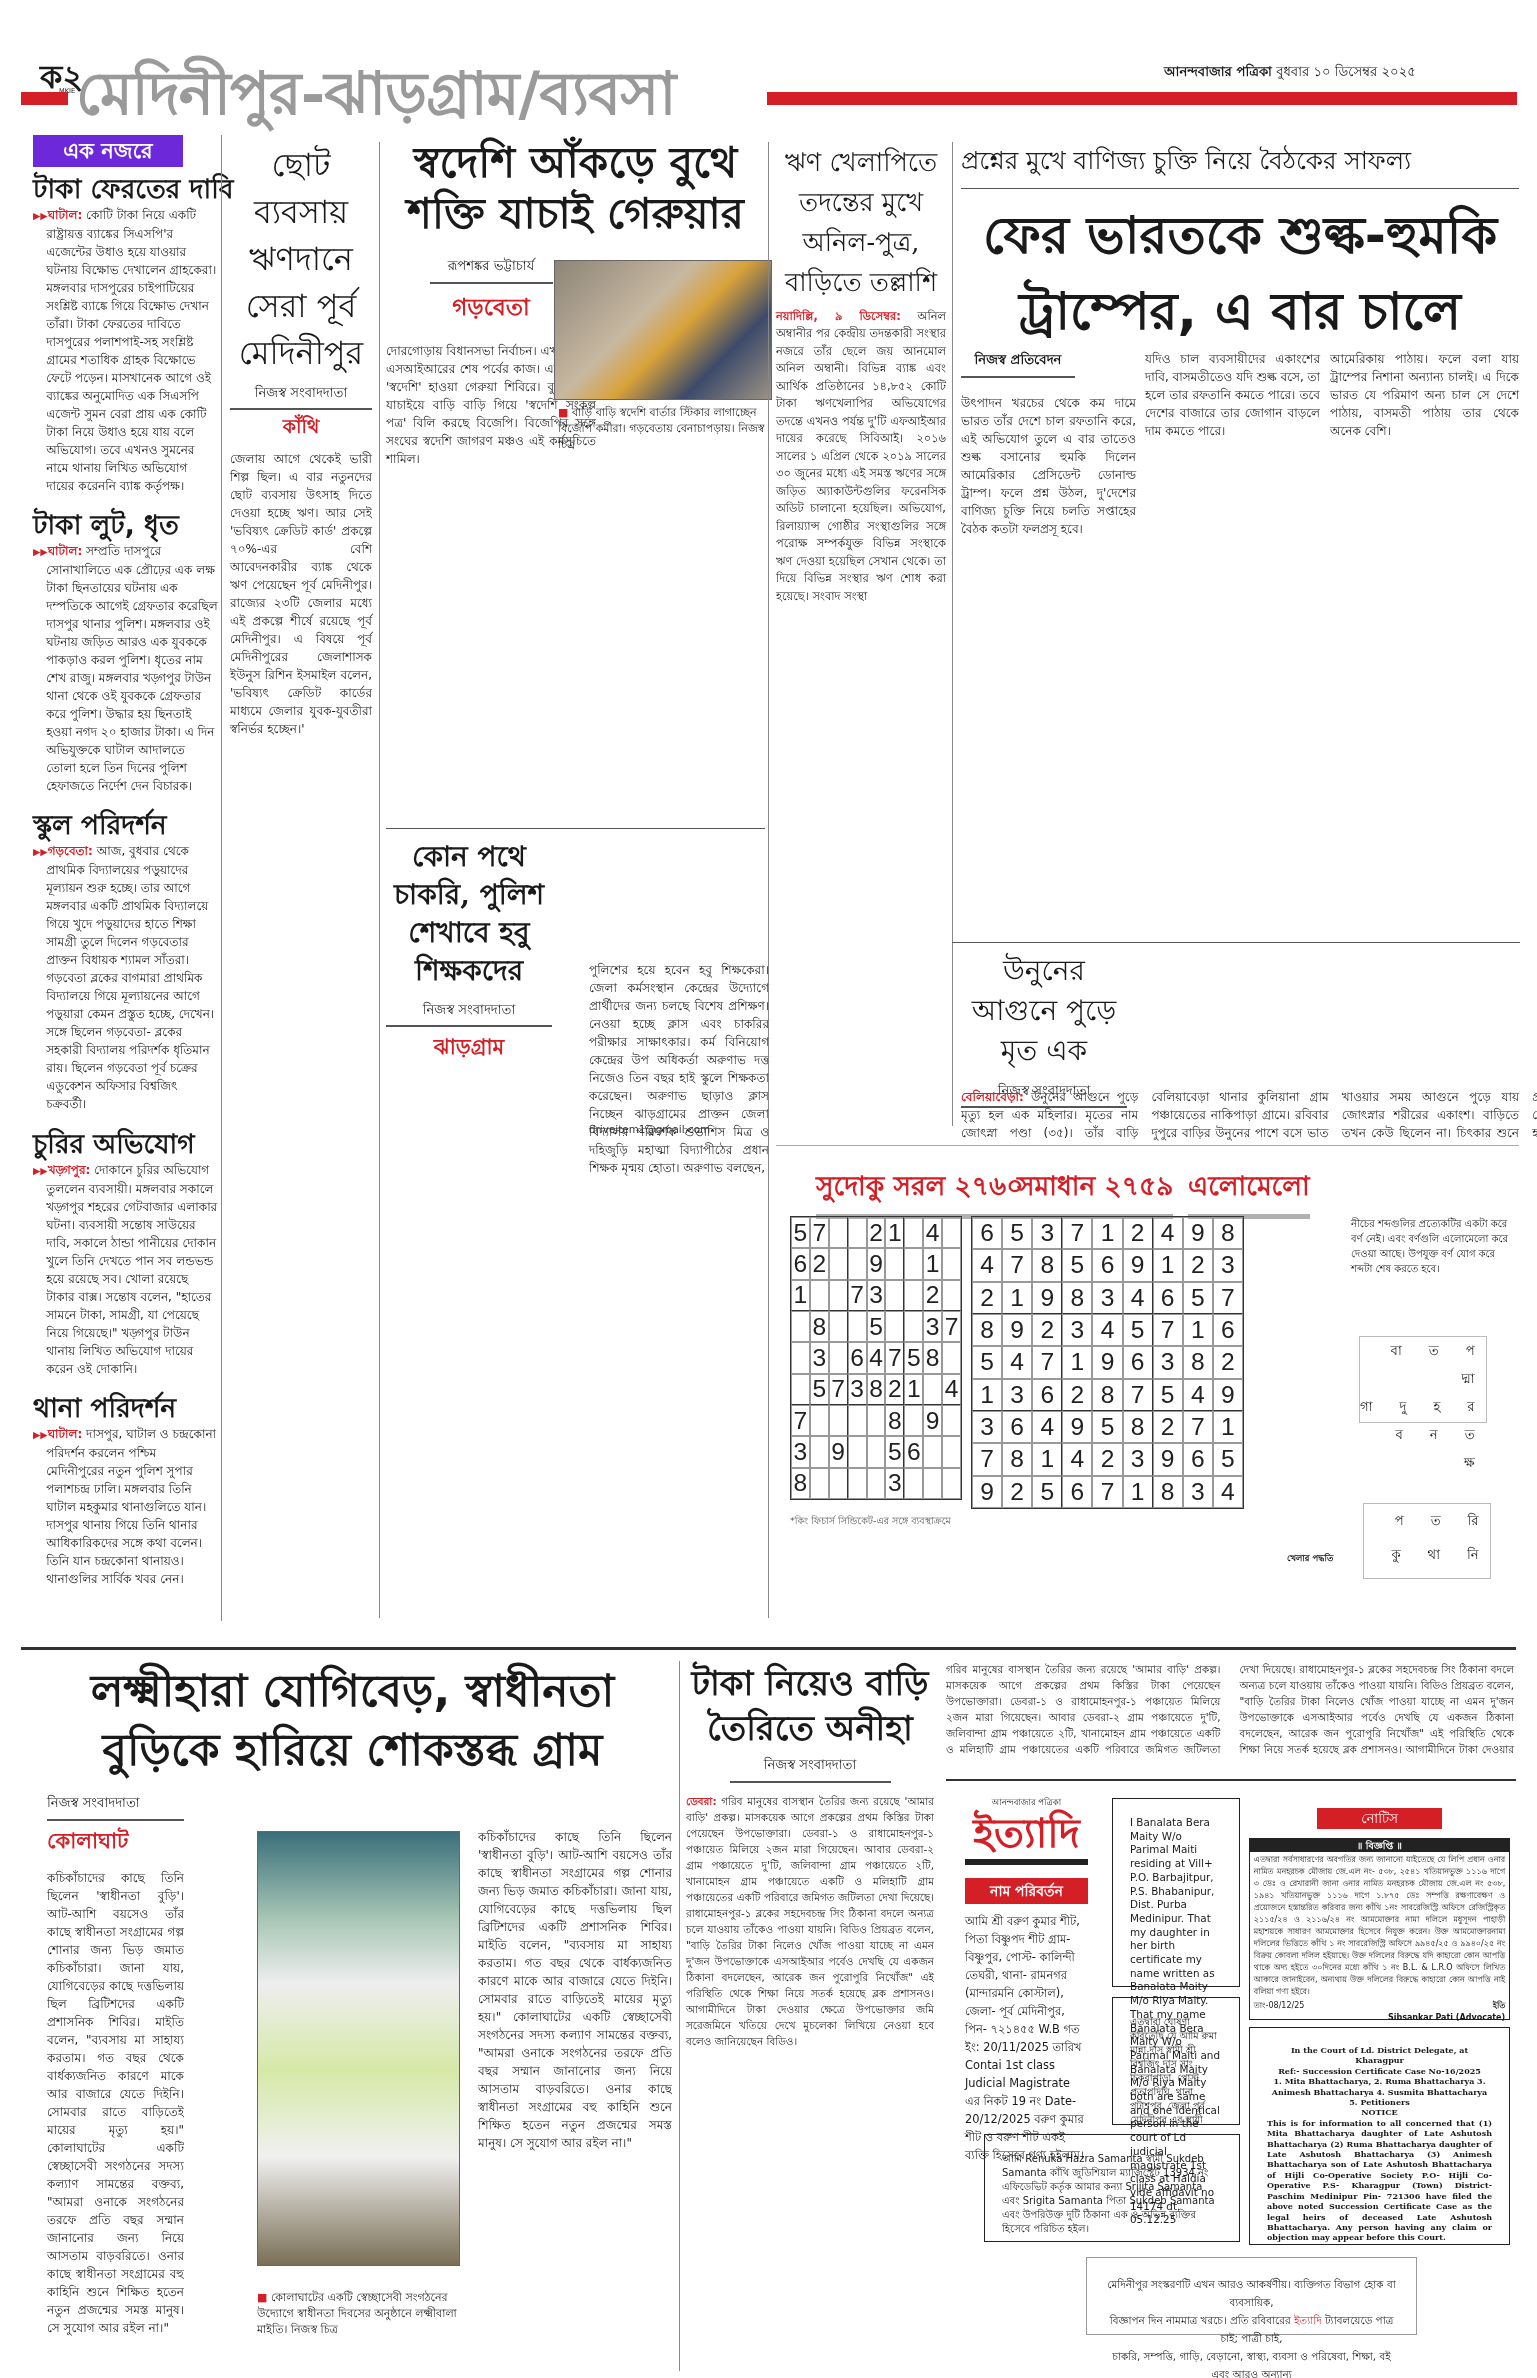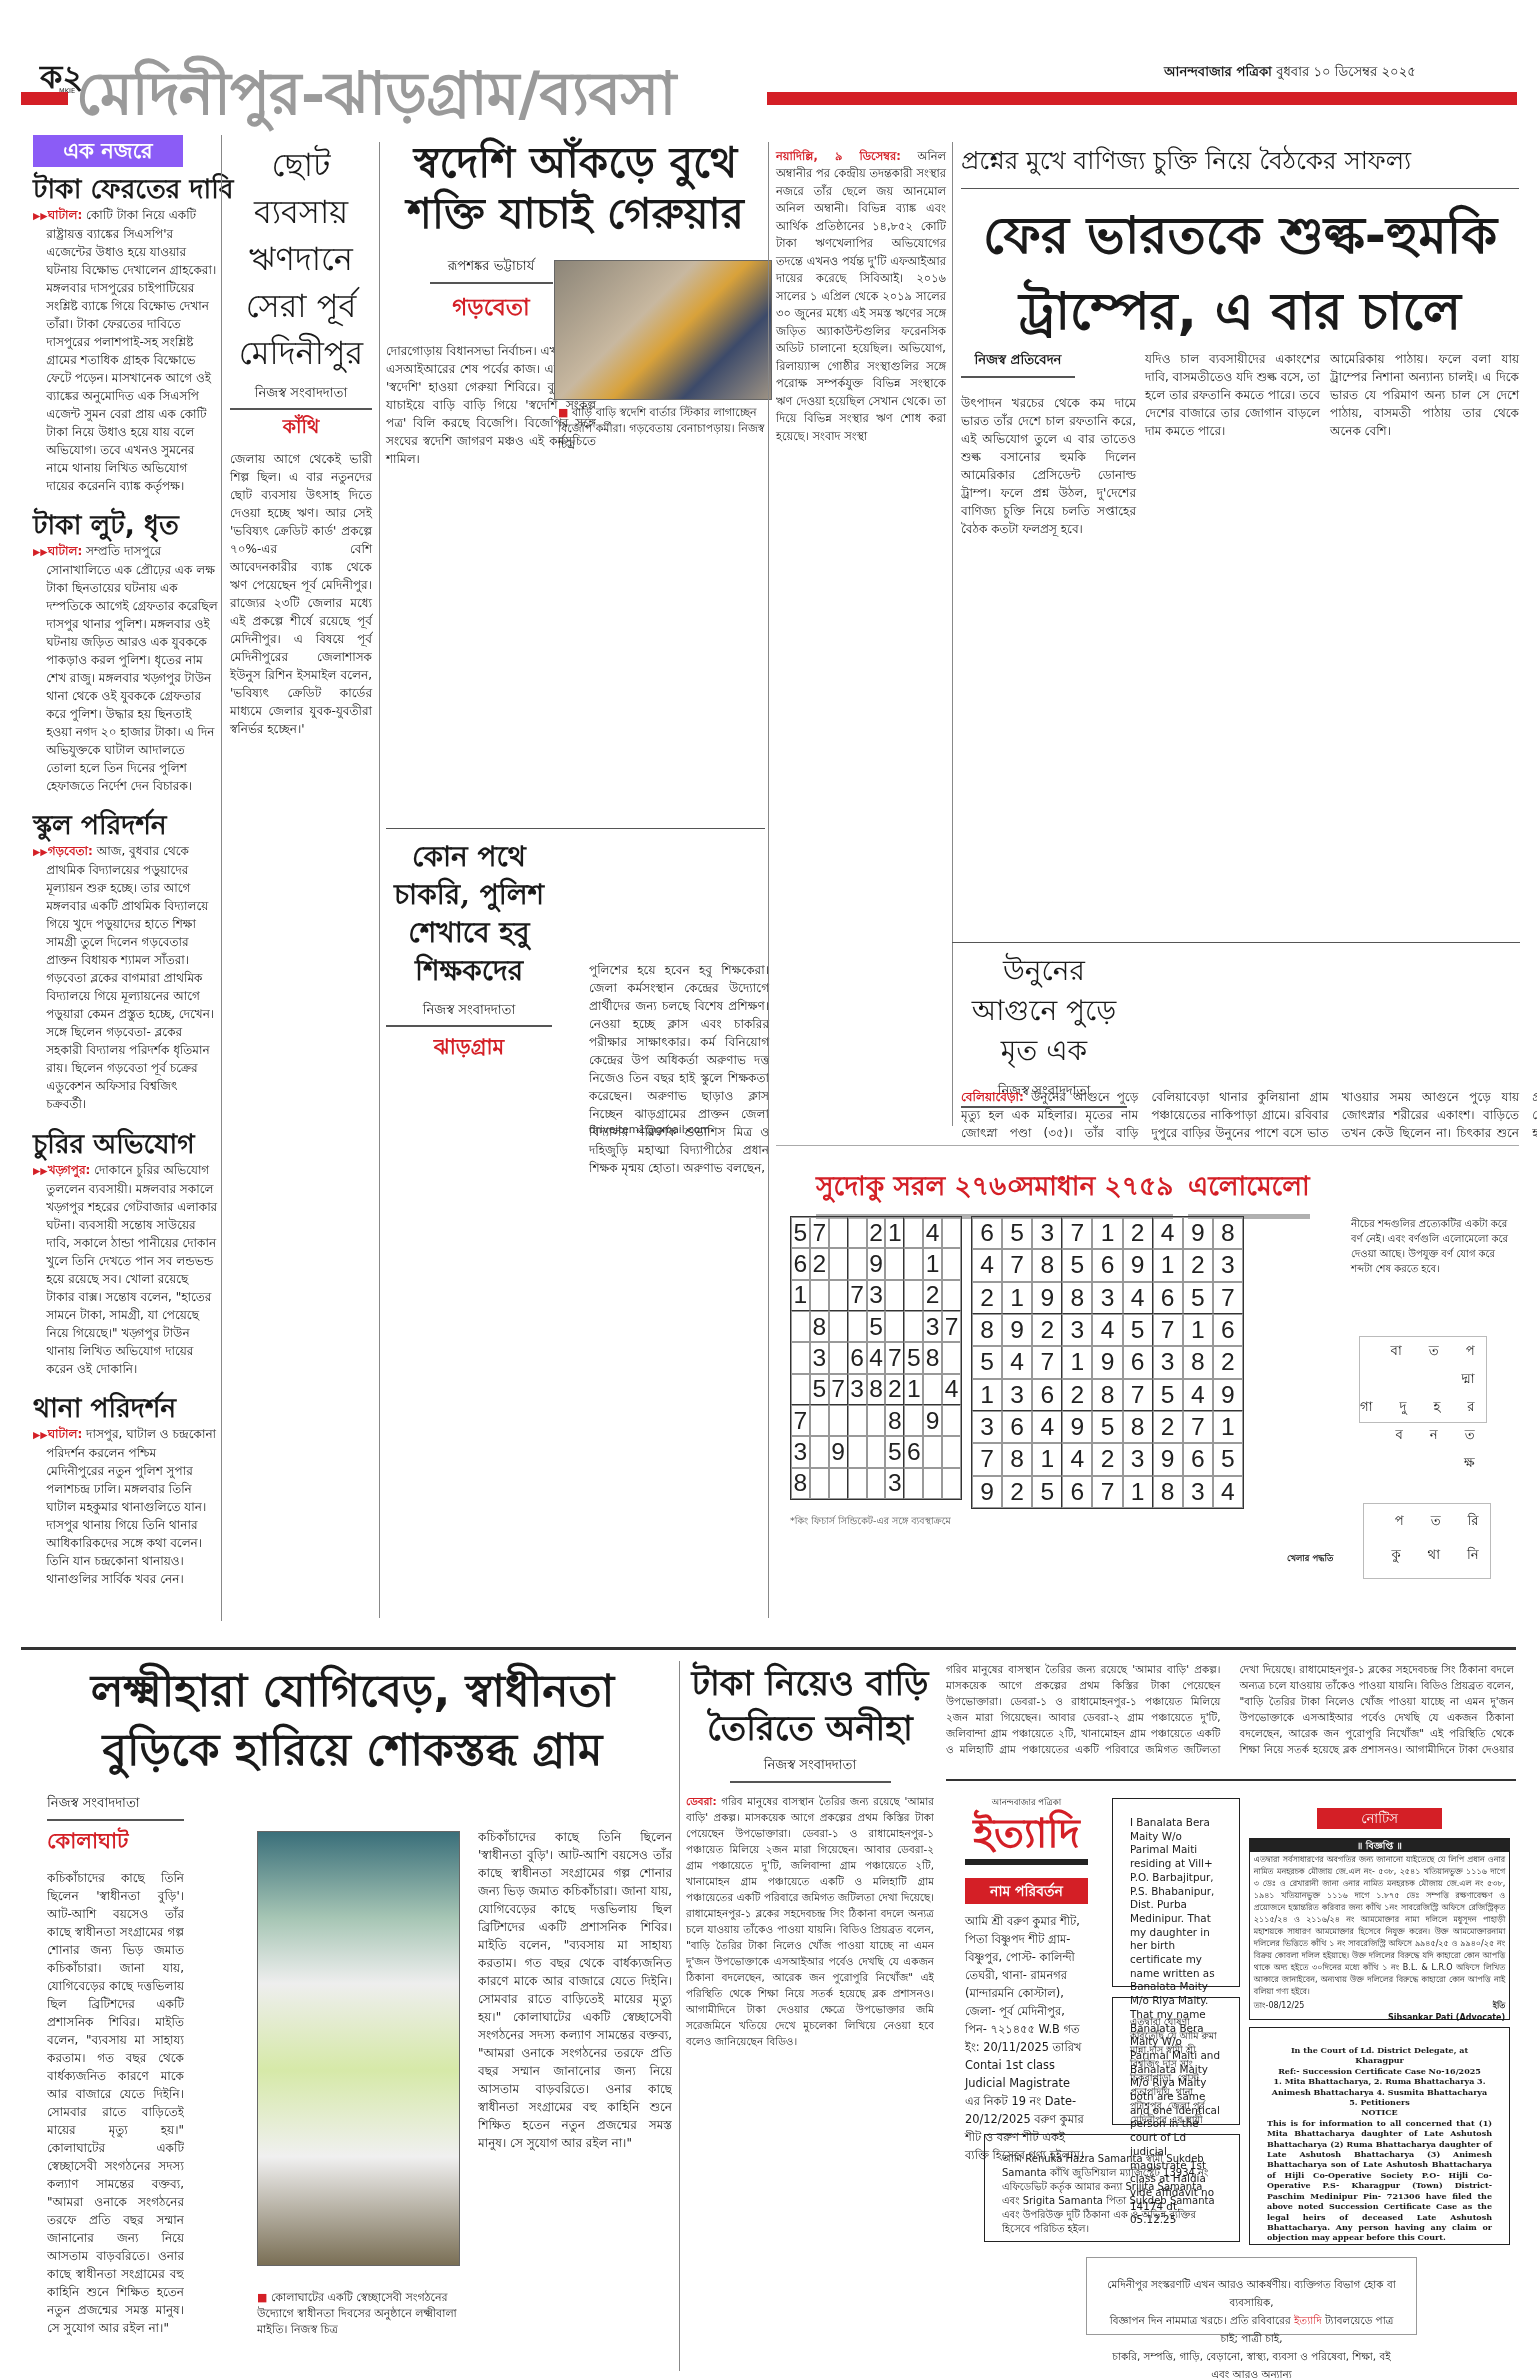--- a/index.html
+++ b/index.html
@@ -12,21 +12,21 @@
 .vrule{position:absolute;width:0.9px;background:#888}
 .hrule{position:absolute;height:0.9px;background:#555}
 
 #page-no{left:40px;top:52px;font-size:32px;font-weight:bold}
 #mk{left:59px;top:87px;font-size:6.6px}
 #red-left{left:21px;top:92px;width:47px;height:13.2px;background:#d41f26}
 #section-title{left:76px;top:49px;font-size:59px;font-weight:bold;color:#9a9a9a;letter-spacing:-0.9px;white-space:nowrap}
 #red-right{left:767px;top:92px;width:750px;height:13.2px;background:#d41f26}
 #dateline{left:1164px;top:62px;font-size:13.2px;white-space:nowrap}
 
-#ek-banner{left:33px;top:135px;width:150px;height:32px;background:#8b5cf6;color:#fff;font-size:21px;font-weight:bold;text-align:center;line-height:32px}
+#ek-banner{left:33px;top:135px;width:150px;height:32px;background:#6d28d9;color:#fff;font-size:21px;font-weight:bold;text-align:center;line-height:32px}
 .side-head{font-size:26.5px;font-weight:bold;line-height:34px;white-space:nowrap}
 .side-body{font-size:12px;line-height:18px;padding-left:13.2px;text-indent:-13.2px}
 .tri{color:#d41f26;font-size:9.5px}
 .dateline-red{color:#d41f26;font-weight:bold}
 
 .col{position:absolute}
 .headline{font-weight:bold;text-align:center;line-height:1.15}
 .byline{text-align:center;font-size:13.2px;border-bottom:2.8px double #555;padding-bottom:3.8px}
 .place{text-align:center;font-weight:bold;color:#d41f26}
 .photo{position:absolute;background:linear-gradient(135deg,#8c8578,#c8b8a0 40%,#d9a23a 55%,#3c4a6a 75%,#9e9384);border:0.9px solid #666}
@@ -97,20 +97,21 @@
 <div class="col" style="left:386px;top:838px;width:166px">
   <div class="headline serif" style="font-size:28px;font-weight:bold;line-height:38px">কোন পথে চাকরি, পুলিশ শেখাবে হবু শিক্ষকদের</div>
   <div class="byline" style="margin-top:9.5px">নিজস্ব সংবাদদাতা</div>
   <div class="place" style="font-size:21px;margin-top:3.8px">ঝাড়গ্রাম</div>
 </div>
 <div class="col body-text" style="left:589px;top:961px;width:180px">পুলিশের হয়ে হবেন হবু শিক্ষকেরা। জেলা কর্মসংস্থান কেন্দ্রের উদ্যোগে প্রার্থীদের জন্য চলছে বিশেষ প্রশিক্ষণ। নেওয়া হচ্ছে ক্লাস এবং চাকরির পরীক্ষার সাক্ষাৎকার। কর্ম বিনিয়োগ কেন্দ্রের উপ অধিকর্তা অরুণাভ দত্ত নিজেও তিন বছর হাই স্কুলে শিক্ষকতা করেছেন। অরুণাভ ছাড়াও ক্লাস নিচ্ছেন ঝাড়গ্রামের প্রাক্তন জেলা বিদ্যালয় পরিদর্শক শুভাশিস মিত্র ও দহিজুড়ি মহাত্মা বিদ্যাপীঠের প্রধান শিক্ষক মৃন্ময় হোতা। অরুণাভ বলছেন,</div>
 <div class="col small" style="left:589px;top:1121px;width:180px;color:#333">driveitem1@gmail.com</div>
 <div class="vrule" style="left:768px;top:142px;height:1476px"></div>
 
 <div class="col" style="left:776px;top:142px;width:170px">
+  <div class="headline serif" style="font-size:25.6px;font-weight:normal;line-height:40px">ঋণ খেলাপিতে তদন্তের মুখে অনিল-পুত্র, বাড়িতে তল্লাশি</div>
   <div class="small" style="margin-top:5.7px;font-size:11.4px;line-height:17.5px"><span class="dateline-red">নয়াদিল্লি, ৯ ডিসেম্বর:</span> <span>অনিল অম্বানীর পর কেন্দ্রীয় তদন্তকারী সংস্থার নজরে তাঁর ছেলে জয় আনমোল অনিল অম্বানী। বিভিন্ন ব্যাঙ্ক এবং আর্থিক প্রতিষ্ঠানের ১৪,৮৫২ কোটি টাকা ঋণখেলাপির অভিযোগের তদন্তে এখনও পর্যন্ত দু'টি এফআইআর দায়ের করেছে সিবিআই। ২০১৬ সালের ১ এপ্রিল থেকে ২০১৯ সালের ৩০ জুনের মধ্যে এই সমস্ত ঋণের সঙ্গে জড়িত অ্যাকাউন্টগুলির ফরেনসিক অডিট চালানো হয়েছিল। অভিযোগ, রিলায়্যান্স গোষ্ঠীর সংস্থাগুলির সঙ্গে পরোক্ষ সম্পর্কযুক্ত বিভিন্ন সংস্থাকে ঋণ দেওয়া হয়েছিল সেখান থেকে। তা দিয়ে বিভিন্ন সংস্থার ঋণ শোধ করা হয়েছে।</span> <span>সংবাদ সংস্থা</span></div>
 </div>
 <div class="vrule" style="left:952px;top:142px;height:984px"></div>
 
 <div class="col" style="left:961px;top:142px;width:558px">
   <div class="serif" style="font-size:24.6px;border-bottom:0.9px solid #555;padding-bottom:5.7px;white-space:nowrap">প্রশ্নের মুখে বাণিজ্য চুক্তি নিয়ে বৈঠকের সাফল্য</div>
   <div class="headline" style="font-size:51px;line-height:76px;margin-top:9.5px">ফের ভারতকে শুল্ক-হুমকি ট্রাম্পের, এ বার চালে</div>
 </div>
 <div class="col" style="left:961px;top:350px;width:175px">
   <div class="byline" style="width:114px;font-weight:bold">নিজস্ব প্রতিবেদন</div>

